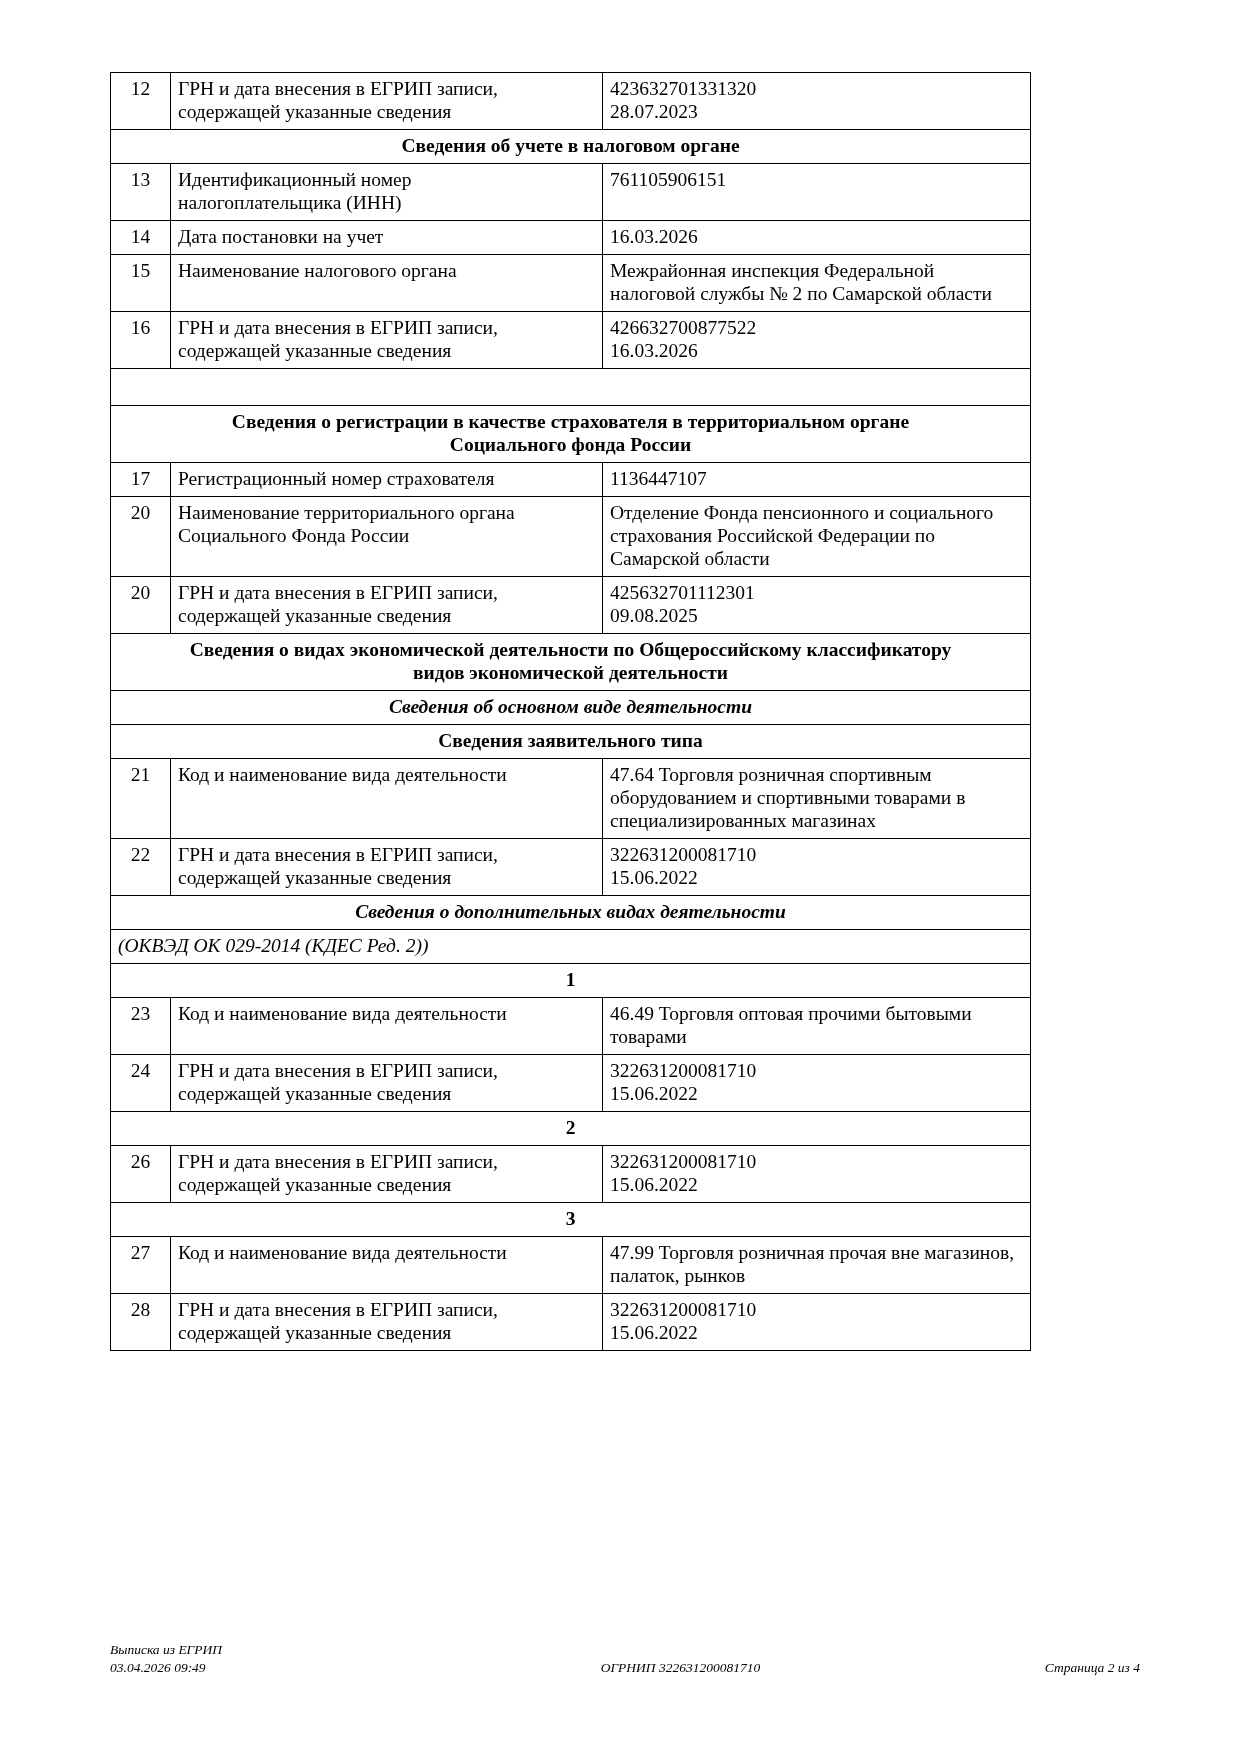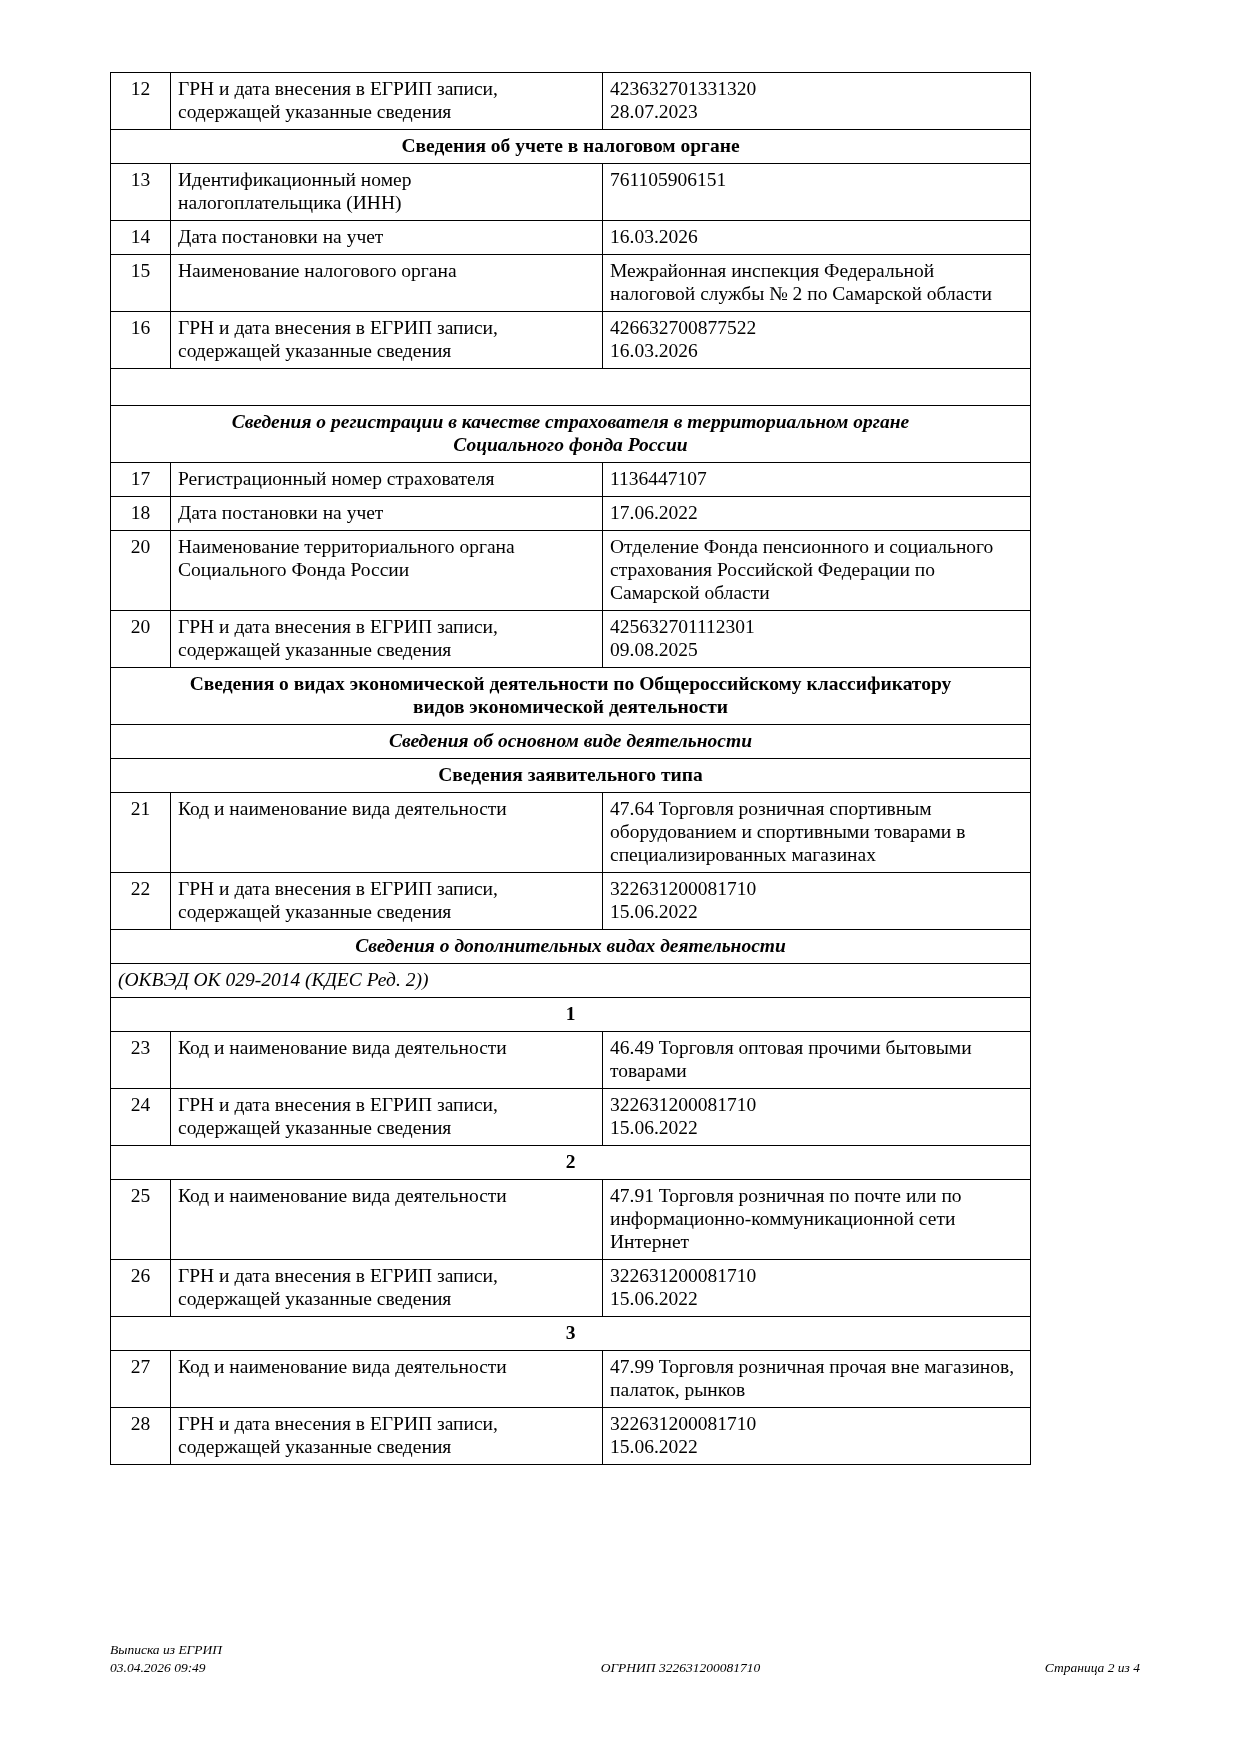--- a/index.html
+++ b/index.html
@@ -148,35 +148,30 @@
 содержащей указанные сведения</td>
         <td class="value" style="white-space: pre-line;">426632700877522
 16.03.2026</td>
       </tr>
 
       <tr>
         <td class="spacer" colspan="3"></td>
       </tr>
 
       <tr>
-        <td class="section" colspan="3" style="white-space: pre-line; font-style: italic;">Сведения о регистрации в качестве страхователя в территориальном органе
+        <td class="section" colspan="3" style="white-space: pre-line;">Сведения о регистрации в качестве страхователя в территориальном органе
 Социального фонда России</td>
       </tr>
 
       <tr>
         <td class="num">17</td>
         <td class="label">Регистрационный номер страхователя</td>
         <td class="value">1136447107</td>
       </tr>
 
-      <tr>
-        <td class="num">18</td>
-        <td class="label">Дата постановки на учет</td>
-        <td class="value">17.06.2022</td>
-      </tr>
 
       <tr>
         <td class="num">20</td>
         <td class="label" style="white-space: pre-line;">Наименование территориального органа
 Социального Фонда России</td>
         <td class="value">Отделение Фонда пенсионного и социального страхования Российской Федерации по Самарской области</td>
       </tr>
 
       <tr>
         <td class="num">20</td>
@@ -236,25 +231,20 @@
         <td class="label" style="white-space: pre-line;">ГРН и дата внесения в ЕГРИП записи,
 содержащей указанные сведения</td>
         <td class="value" style="white-space: pre-line;">322631200081710
 15.06.2022</td>
       </tr>
 
       <tr>
         <td class="index-row" colspan="3">2</td>
       </tr>
 
-      <tr>
-        <td class="num">25</td>
-        <td class="label">Код и наименование вида деятельности</td>
-        <td class="value">47.91 Торговля розничная по почте или по информационно-коммуникационной сети Интернет</td>
-      </tr>
 
       <tr>
         <td class="num">26</td>
         <td class="label" style="white-space: pre-line;">ГРН и дата внесения в ЕГРИП записи,
 содержащей указанные сведения</td>
         <td class="value" style="white-space: pre-line;">322631200081710
 15.06.2022</td>
       </tr>
 
       <tr>

